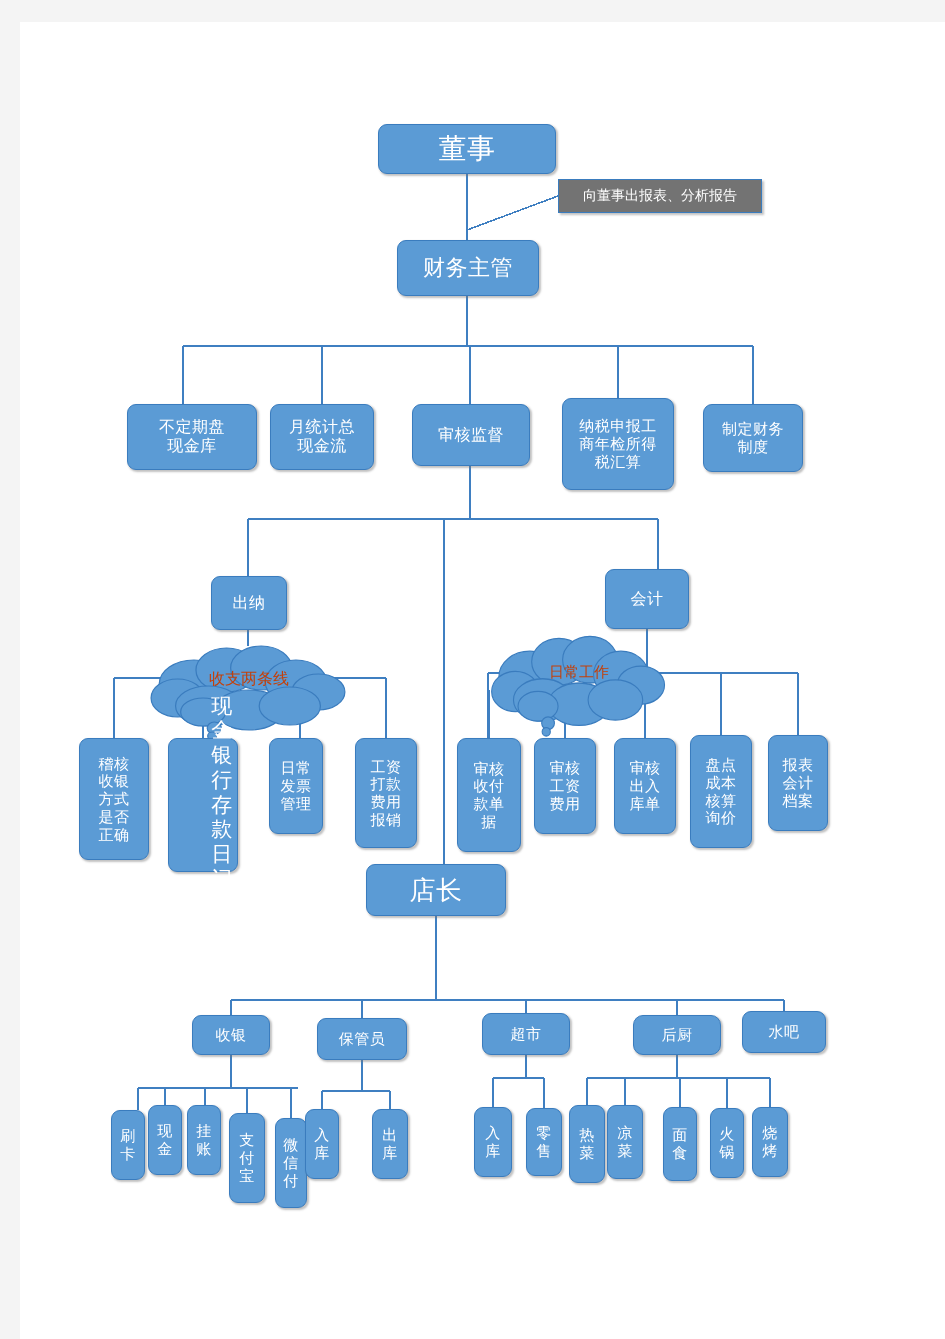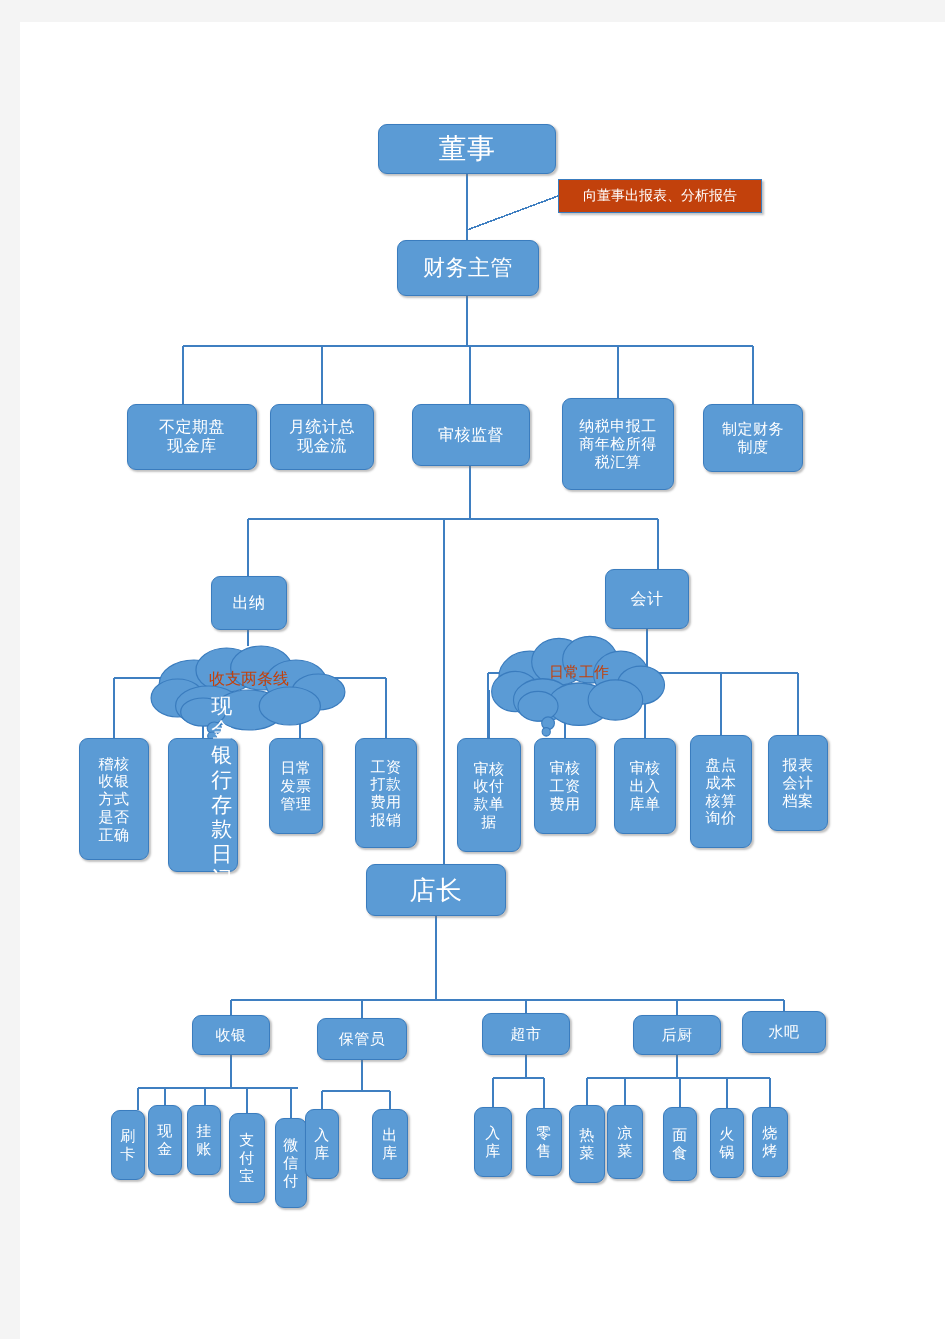--- a/index.html
+++ b/index.html
@@ -39,21 +39,21 @@
     position:absolute;
     color:#000000;
     font-family:"Liberation Serif","DejaVu Serif",serif;
     font-size:31px;
     letter-spacing:1px;
     z-index:4;
     white-space:nowrap;
   }
   .note{
     position:absolute;box-sizing:border-box;
-    background:#c2410c;border:1px solid #3A7CBE;border-radius:0;
+    background:#737373;border:1px solid #3A7CBE;border-radius:0;
     color:#ffffff;display:flex;align-items:center;justify-content:center;
     z-index:3;white-space:nowrap;
     box-shadow:1.5px 1.5px 2px rgba(120,120,120,.45);
   }
   .cloud{position:absolute;z-index:2;}
   .cloud svg{display:block;overflow:visible;}
   .cloud .ctext{
     position:absolute;left:0;top:0;width:100%;height:100%;
     display:flex;align-items:center;justify-content:center;
     color:#c2410c;z-index:4;pointer-events:none;
@@ -228,21 +228,21 @@
 成本
 核算
 询价</div>
       <div class="node" style="left: 788px; top: 757px; width: 60px; height: 96px; font-size: 15px;">报表
 会计
 档案</div>
       <div class="node" style="left: 386px; top: 886px; width: 140px; height: 52px; font-size: 26px;">店长</div>
       <div class="node" style="left: 212px; top: 1037px; width: 78px; height: 40px; font-size: 15px;">收银</div>
       <div class="node" style="left: 337px; top: 1040px; width: 90px; height: 42px; font-size: 15px;">保管员</div>
       <div class="node" style="left: 502px; top: 1035px; width: 88px; height: 42px; font-size: 15px;">超市</div>
-      <div class="node" style="left: 653px; top: 1037px; width: 88px; height: 40px; font-size: 15px;">后厨</div>
+      <div class="node" style="left: 653px; top: 1037px; width: 88px; height: 40px; font-size: 15px; border-radius: 10px;">后厨</div>
       <div class="node" style="left: 762px; top: 1033px; width: 84px; height: 42px; font-size: 15px;">水吧</div>
       <div class="node" style="left: 131px; top: 1132px; width: 34px; height: 70px; font-size: 15px;">刷
 卡</div>
       <div class="node" style="left: 168px; top: 1127px; width: 34px; height: 70px; font-size: 15px;">现
 金</div>
       <div class="node" style="left: 207px; top: 1127px; width: 34px; height: 70px; font-size: 15px;">挂
 账</div>
       <div class="node" style="left: 249px; top: 1135px; width: 36px; height: 90px; font-size: 15px;">支
 付
 宝</div>

